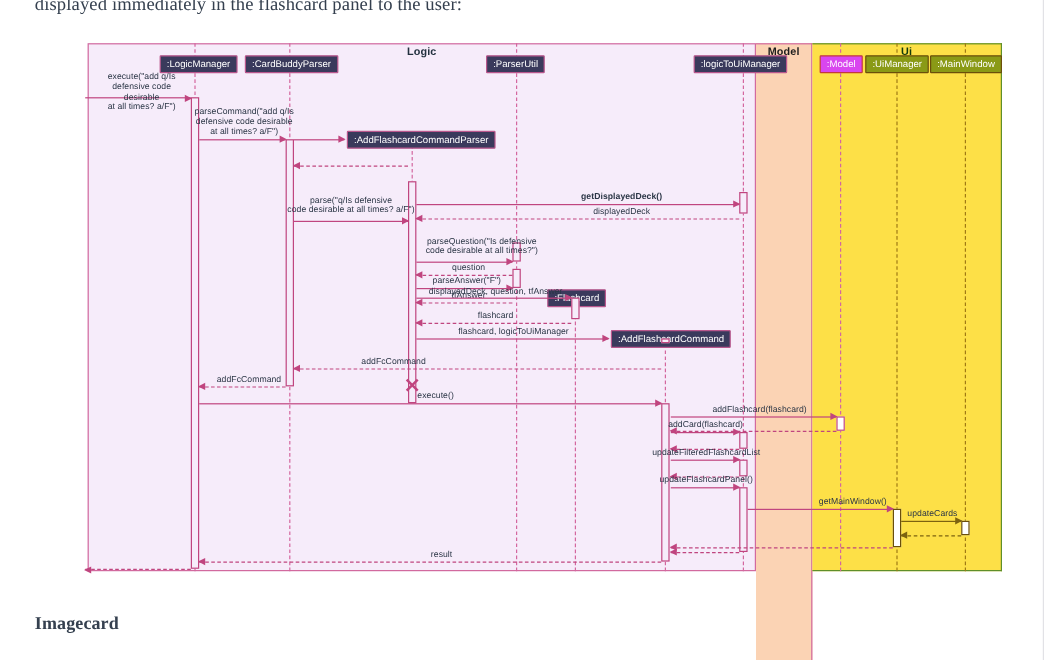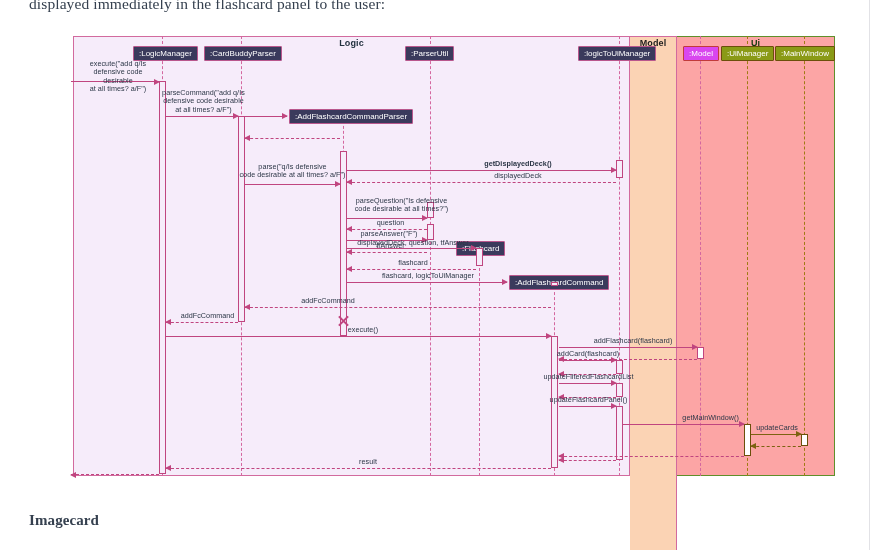--- a/index.html
+++ b/index.html
@@ -24,21 +24,21 @@
   
   #diagram{position:absolute;left:29px;top:36px;width:762px;height:440px;margin-left:44px;}
 
   .pkg{position:absolute;box-sizing:border-box;}
   .pkg .pkgtitle{
     position:absolute;top:1px;left:0;width:100%;text-align:center;
     font-size:9px;font-weight:bold;color:#23313f;letter-spacing:.1px;
   }
   #pkg-logic{left:0;top:0;width:557px;height:440px;background:#f6ecfa;border:1px solid #d26a9e;}
   #pkg-model{left:557px;top:0;width:47px;height:544px;background:#fbd3b4;border:1px solid #d26a9e;border-left:none;}
-  #pkg-ui{left:604px;top:0;width:158px;height:440px;background:#fca5a5;border:1px solid #5f8f2a;border-left:none;}
+  #pkg-ui{left:604px;top:0;width:158px;height:440px;background:#fde047;border:1px solid #5f8f2a;border-left:none;}
   #pkg-model .pkgtitle{color:#1d1d1d;}
   #pkg-ui .pkgtitle{color:#133a0b;}
 
   
   .lifeline{position:absolute;top:0;width:0;border-left:1px dashed #d4679f;height:440px;}
   .lifeline.ui{border-left-color:#a07a14;}
 
   .head{
     position:absolute;box-sizing:border-box;height:15px;line-height:13px;
     font-size:8px;color:#ffffff;text-align:center;white-space:nowrap;

